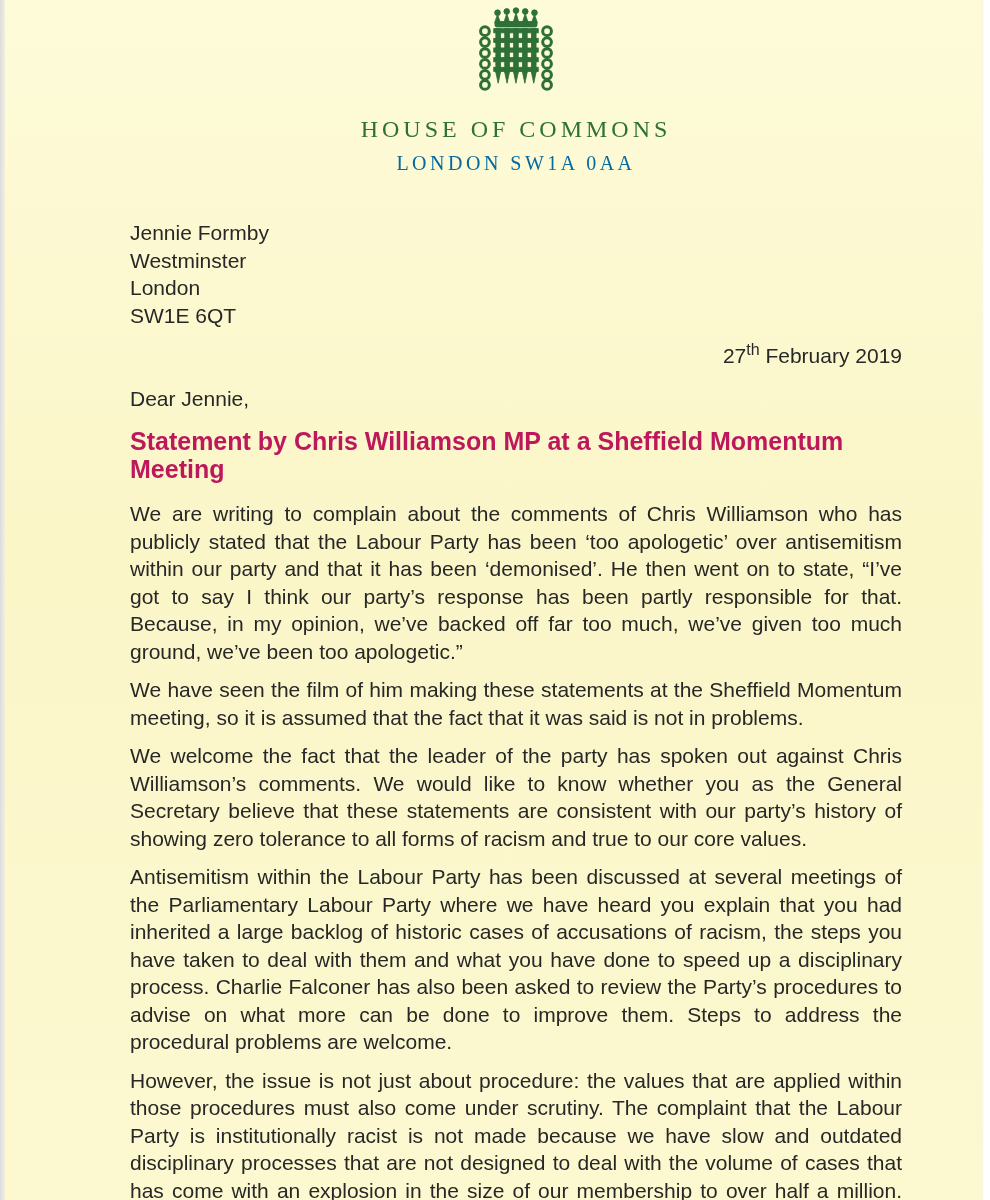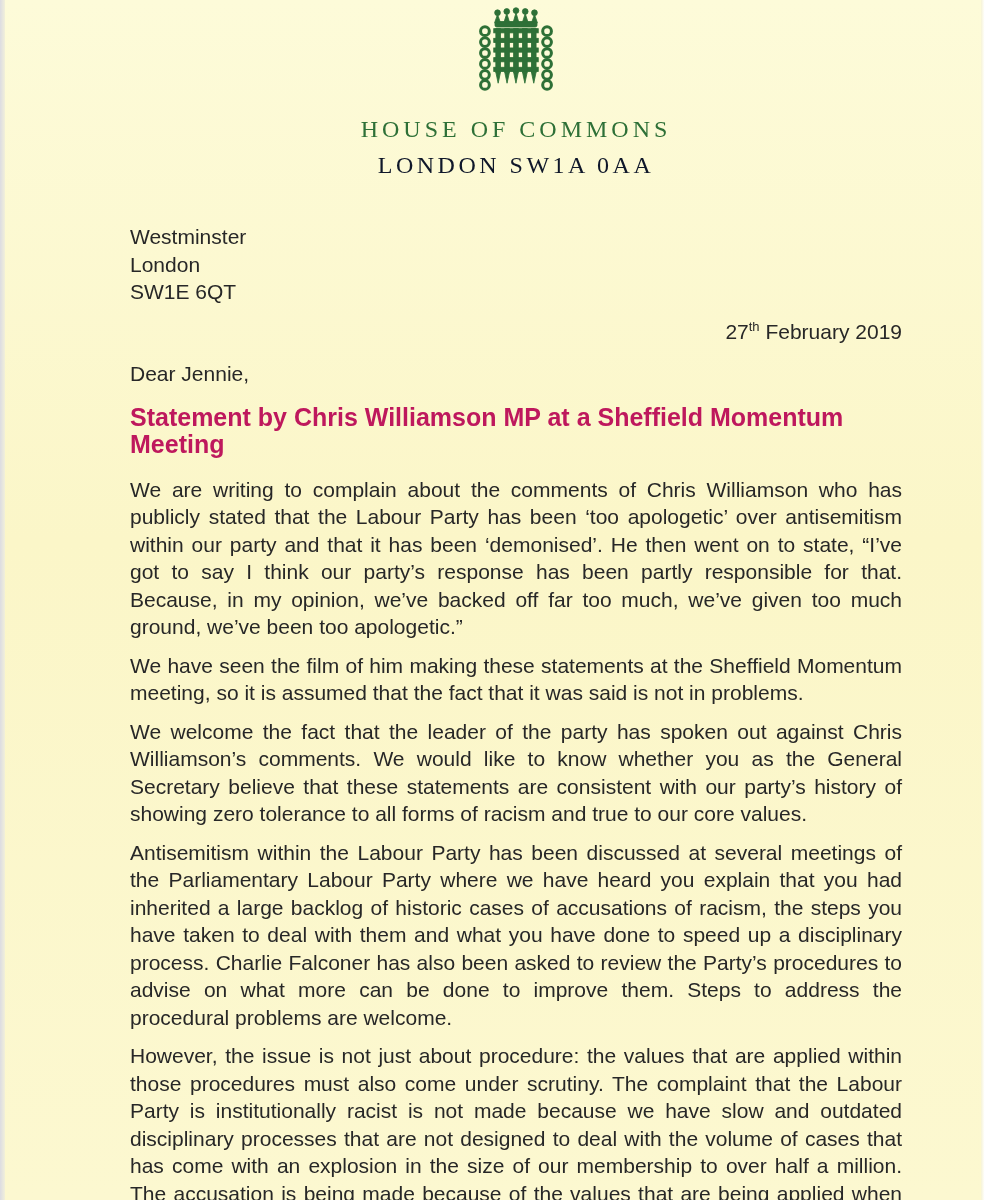--- a/index.html
+++ b/index.html
@@ -49,36 +49,36 @@
     font-weight: normal;
     font-size: 24px;
     letter-spacing: 4px;
     color: #2e7037;
   }
 
   .org-address {
     margin-top: 9px;
     font-family: "Liberation Serif", serif;
     font-weight: normal;
-    font-size: 24px;
+    font-size: 20px;
     letter-spacing: 3.5px;
-    color: #0f172a;
+    color: #0369a1;
   }
 
   
   .body-text { color: #272727; font-size: 21px; }
 
   .recipient { margin-top: 44px; line-height: 27.5px; }
 
   .date-line {
     margin-top: 7px;
     text-align: right;
     line-height: 27.5px;
   }
-  .date-line sup { font-size: 13px; }
+  .date-line sup { font-size: 16px; }
 
   .salutation { margin-top: 15px; line-height: 27.5px; }
 
   .subject {
     margin-top: 16px;
     font-size: 25px;
     font-weight: bold;
     line-height: 27.5px;
     color: #be185d;
   }
@@ -149,20 +149,21 @@
         <circle cx="87" cy="69" r="5.2"></circle>
         <circle cx="87" cy="82" r="5.2"></circle>
         <circle cx="87" cy="94" r="5.2"></circle>
       </g>
     </svg>
     <div class="org-name">HOUSE OF COMMONS</div>
     <div class="org-address">LONDON SW1A 0AA</div>
   </div>
 
   <div class="recipient body-text">
+    <div>Jennie Formby</div>
     <div>Westminster</div>
     <div>London</div>
     <div>SW1E 6QT</div>
   </div>
 
   <div class="date-line body-text"><span>27</span><sup>th</sup><span> February 2019</span></div>
 
   <div class="salutation body-text">Dear Jennie,</div>
 
   <div class="subject">Statement by Chris Williamson MP at a Sheffield Momentum Meeting</div>

